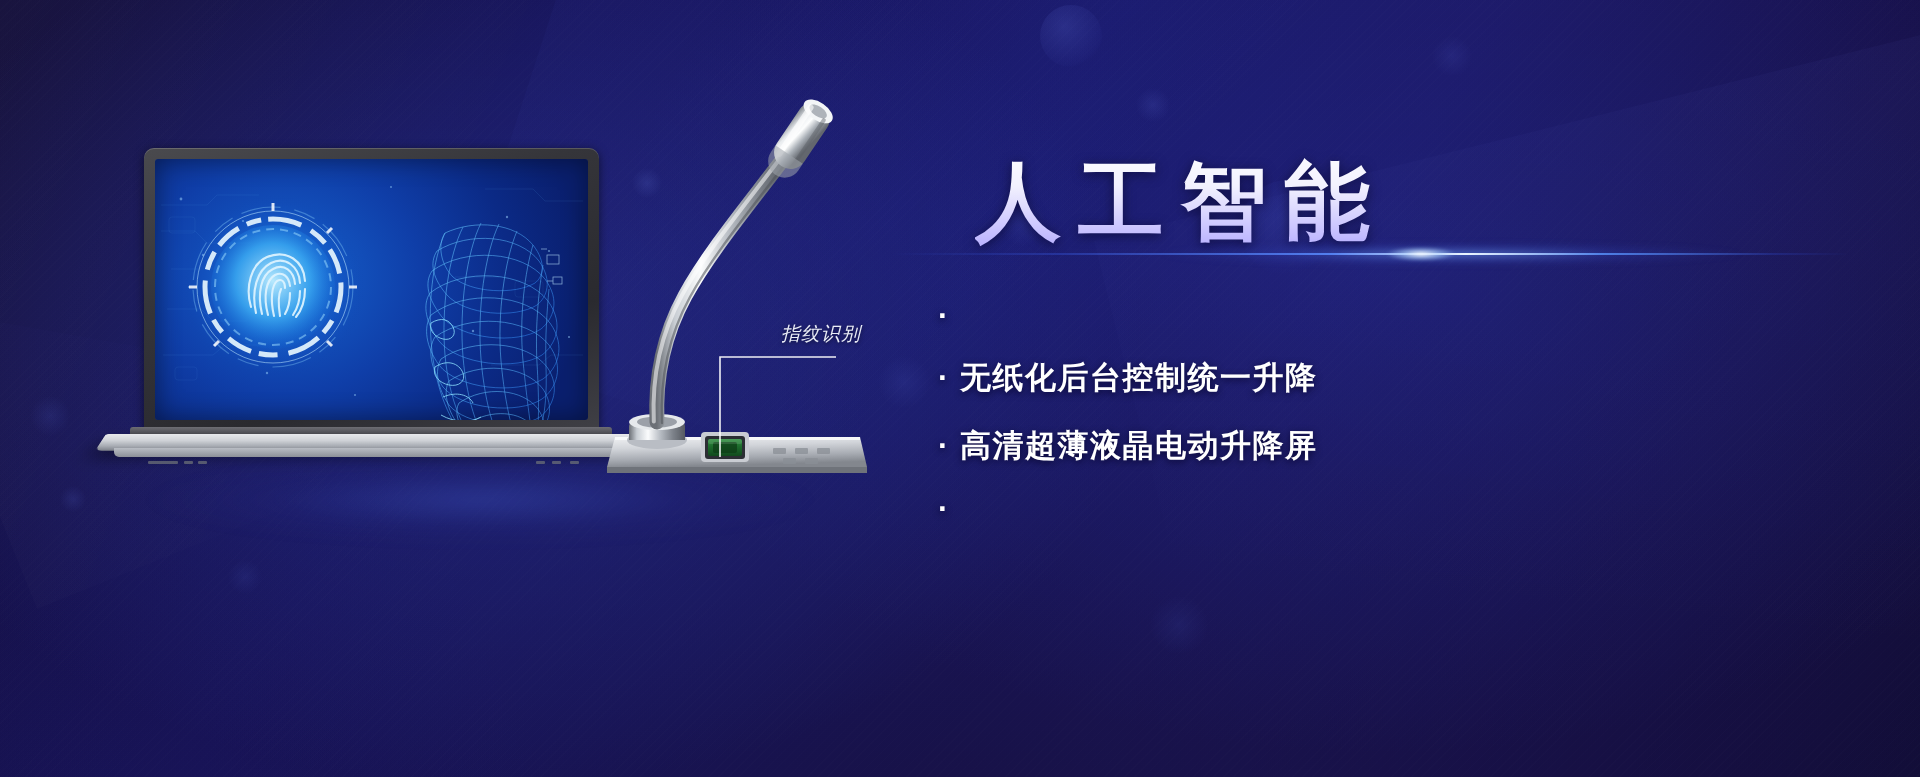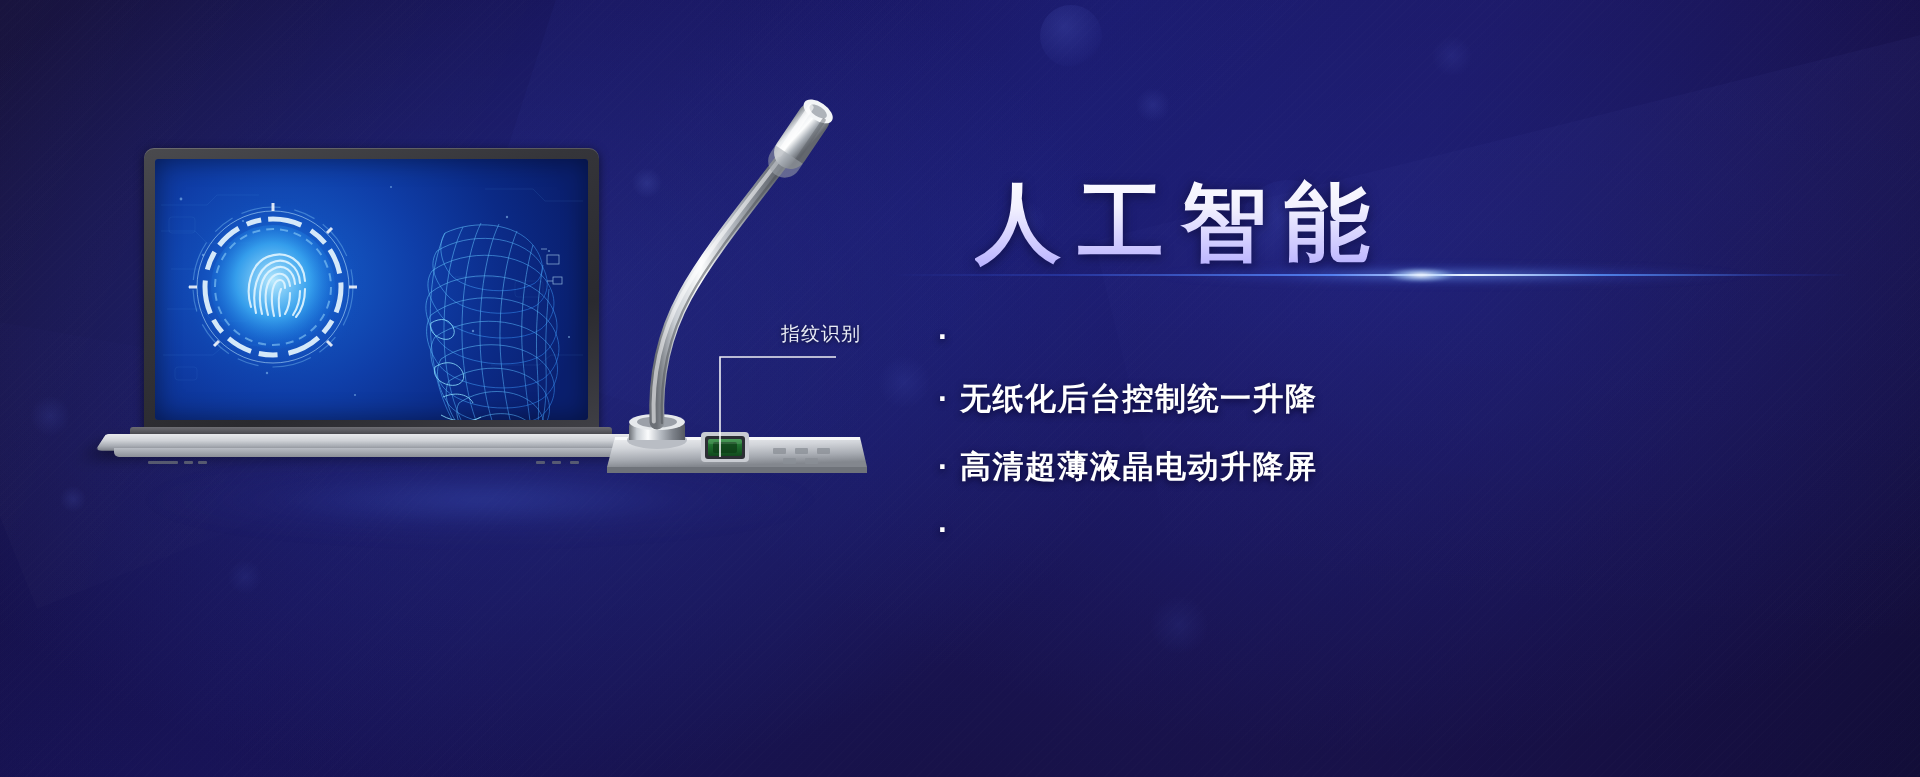--- a/index.html
+++ b/index.html
@@ -86,27 +86,27 @@
   
   .mic { position:absolute; left:605px; top:92px; width:300px; height:390px; }
   .mic svg { position:absolute; inset:0; width:100%; height:100%; overflow:visible; }
 
   
   .callout { position:absolute; left:718px; top:335px; width:220px; height:125px; }
   .callout svg { position:absolute; inset:0; overflow:visible; }
   .callout-label {
     position:absolute; left:63px; top:-14px;
     color:#e9ecf6; font-size:19px; letter-spacing:1px;
-    white-space:nowrap; text-shadow:0 1px 4px rgba(0,0,0,0.6);
+    white-space:nowrap; text-shadow:0 1px 4px rgba(0,0,0,0.6);font-style:italic;
   }
 
   
   .content { position:absolute; left:930px; top:150px; width:920px; }
 
-  .title-wrap { position:relative; height:112px;margin-top:21px; }
+  .title-wrap { position:relative; height:112px; }
   .title {
     position:absolute; left:45px; top:-6px;
     font-size:86px; font-weight:700; letter-spacing:17px;
     font-family:"Liberation Serif", "DejaVu Serif", serif;
     background:linear-gradient(180deg, #ffffff 0%, #f2f1fe 36%, #cfcaff 68%, #aba2ff 100%);
     -webkit-background-clip:text; background-clip:text;
     color:transparent; -webkit-text-fill-color:transparent;
     filter:drop-shadow(0 2px 6px rgba(10,8,50,0.75));
     white-space:nowrap;
   }

